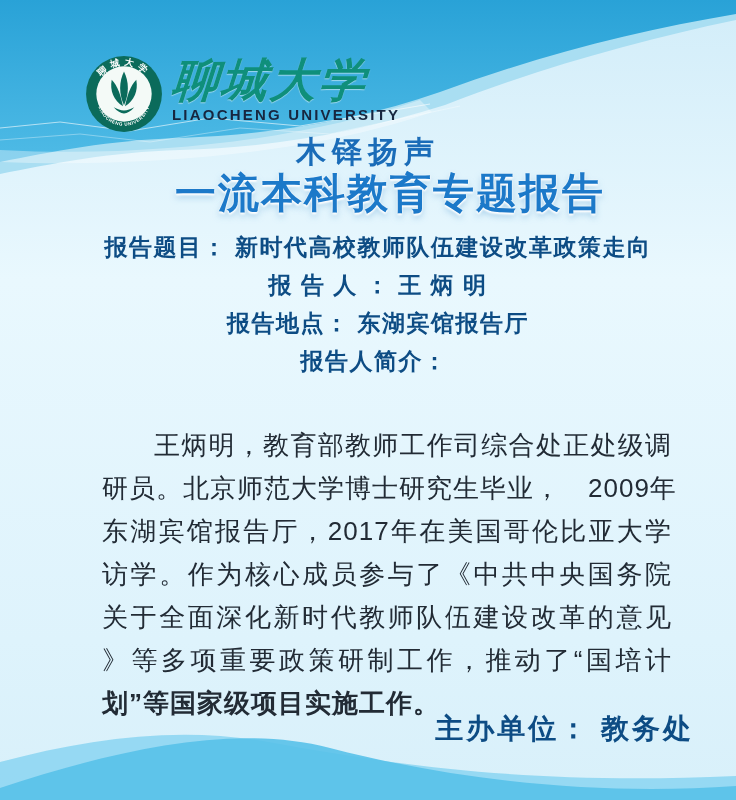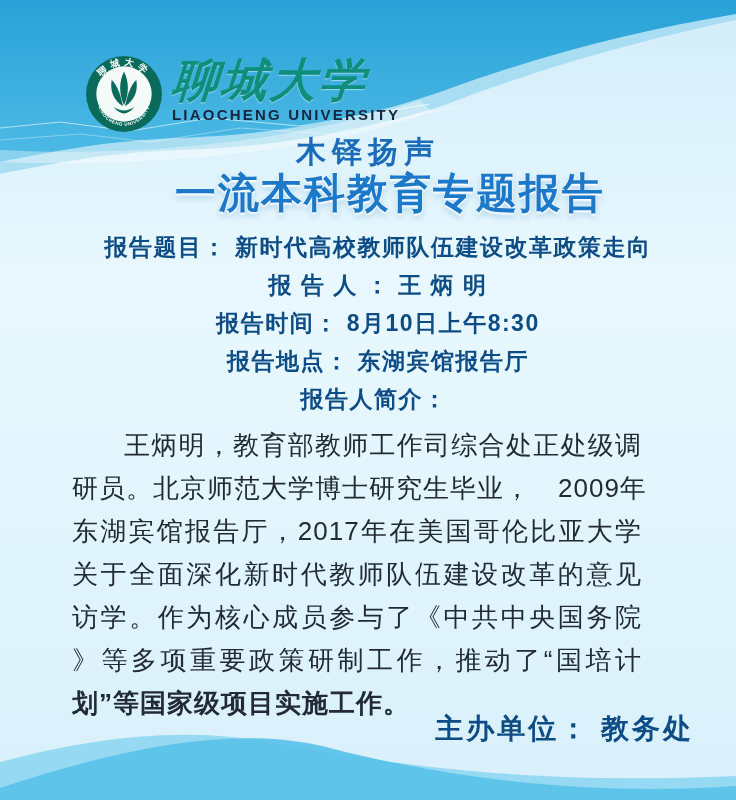--- a/index.html
+++ b/index.html
@@ -47,21 +47,21 @@
   
   .details{position:absolute;left:88px;top:228px;width:580px;text-align:center;}
   .detail-row{
     height:38px;line-height:38px;
     font-size:23px;font-weight:bold;color:#0d4c84;letter-spacing:1.5px;
     white-space:nowrap;
   }
   .detail-row .lbl{margin-right:8px;}
 
   
-  .bio{position:absolute;left:72px;top:424px;width:570px;}
+  .bio{position:absolute;left:102px;top:424px;width:570px;}
   .bio-line{
     font-size:26px;line-height:43px;color:#222b35;letter-spacing:1px;
     text-align:justify;text-align-last:justify;
     white-space:nowrap;
   }
   .bio-line.first{text-indent:52px;}
   .bio-line.last{text-align-last:left;font-weight:bold;}
 
   
   .organizer{
@@ -138,35 +138,32 @@
   <div class="main-title">一流本科教育专题报告</div>
 
   <div class="details">
     <div class="detail-row">
       <span class="lbl">报告题目：</span><span>新时代高校教师队伍建设改革政策走向</span>
     </div>
     <div class="detail-row">
       <span class="lbl">报 告 人 ：</span><span>王 炳 明</span>
     </div>
     <div class="detail-row">
-      <span class="lbl">报告时间：</span><span>8月10日上午8:30</span>
-    </div>
-    <div class="detail-row">
       <span class="lbl">报告地点：</span><span>东湖宾馆报告厅</span>
     </div>
     <div class="detail-row">
       <span class="lbl">报告人简介：</span><span></span>
     </div>
   </div>
 
   <div class="bio">
     <div class="bio-line first">王炳明，教育部教师工作司综合处正处级调</div>
     <div class="bio-line">研员。北京师范大学博士研究生毕业，　2009年</div>
     <div class="bio-line">东湖宾馆报告厅，2017年在美国哥伦比亚大学</div>
+    <div class="bio-line">访学。作为核心成员参与了《中共中央国务院</div>
     <div class="bio-line">关于全面深化新时代教师队伍建设改革的意见</div>
-    <div class="bio-line">访学。作为核心成员参与了《中共中央国务院</div>
     <div class="bio-line">》等多项重要政策研制工作，推动了“国培计</div>
     <div class="bio-line last">划”等国家级项目实施工作。</div>
   </div>
 
   <div class="organizer">主办单位： 教务处</div>
 
 </div>
 
 </body></html>

